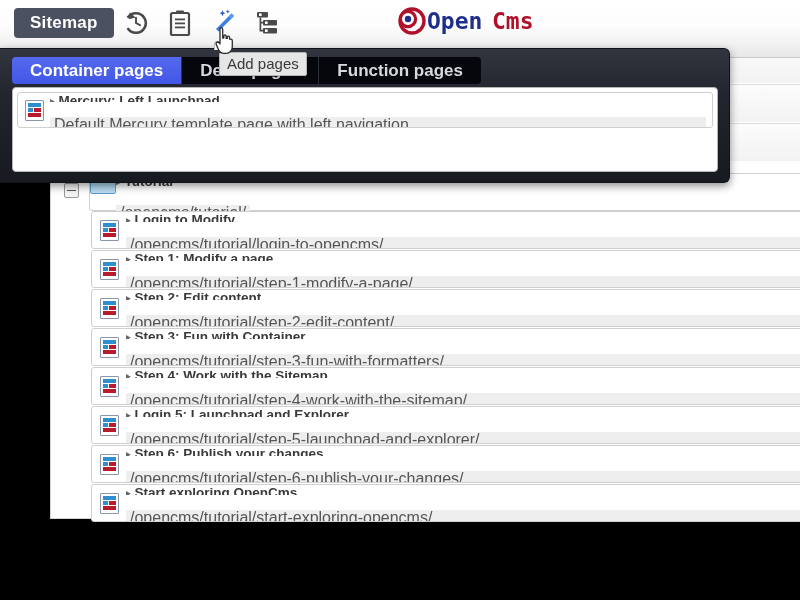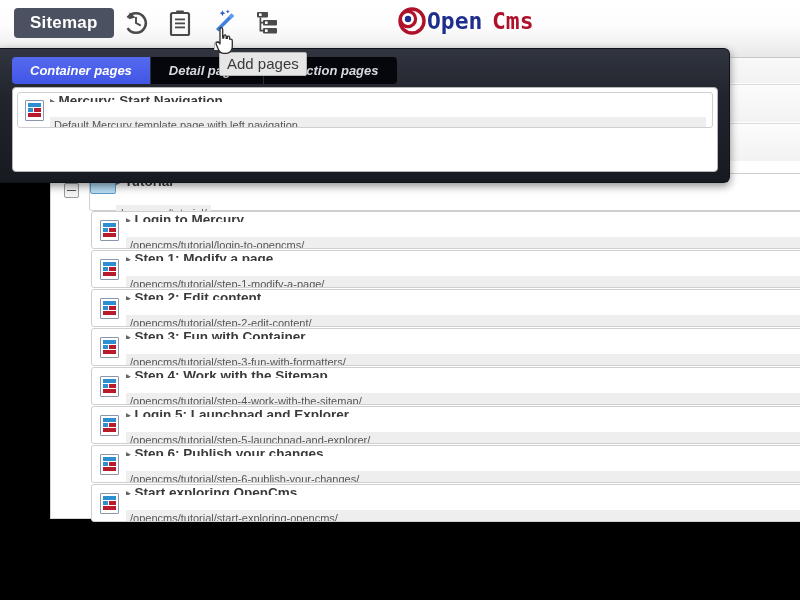--- a/index.html
+++ b/index.html
@@ -110,21 +110,21 @@
     overflow: hidden;
   }
   .ent-title .caret {
     display: inline-block;
     color: #666;
     font-size: 9px;
     margin-right: 4px;
     vertical-align: 1px;
   }
   .ent-sub {
-    font-size: 11px;
+    font-size: 16px;
     color: #555555;
     line-height: 14px;
     background: #eeeeee;
     padding: 1px 4px 1px 4px;
     margin-top: 15px;
     white-space: nowrap;
     overflow: hidden;
   }
 
   
@@ -215,28 +215,27 @@
     left: 12px; top: 8px;
     height: 27px;
     display: flex;
     align-items: stretch;
     border-radius: 4px;
     overflow: hidden;
   }
   .tab {
     display: flex; align-items: center; justify-content: center;
     padding: 0 18px;
-    font-size: 13px;
+    font-size: 17px;
     font-weight: bold;
     color: #d7d9de;
     background: #05070c;
     cursor: pointer;
     border-right: 1px solid #2c3039;
     white-space: nowrap;
-    font-style: italic;
   }
   .tab:last-child { border-right: none; }
   .tab.active {
     background: linear-gradient(to bottom,#5569ee,#4156e6);
     color: #ffffff;
   }
   #dialog-body {
     position: absolute;
     left: 12px; top: 38px;
     width: 706px; height: 85px;
@@ -311,21 +310,21 @@
               <div class="page-icon">
                 <div class="pi-bar-top"></div>
                 <div class="pi-mid">
                   <div class="l"></div>
                   <div class="r"></div>
                 </div>
                 <div class="pi-bar-bot"></div>
               </div>
             </div>
             <div class="ent-text">
-              <div class="ent-title"><span class="caret">▸</span><span>Login to Mercury</span></div>
+              <div class="ent-title"><span class="caret">▸</span><span>Login to Modify</span></div>
               <div class="ent-sub">/opencms/tutorial/login-to-opencms/</div>
             </div>
           </div>
           <div class="entry">
             <div class="ent-icon">
               <div class="page-icon">
                 <div class="pi-bar-top"></div>
                 <div class="pi-mid">
                   <div class="l"></div>
                   <div class="r"></div>
@@ -509,21 +508,21 @@
           <div class="page-icon">
             <div class="pi-bar-top"></div>
             <div class="pi-mid">
               <div class="l"></div>
               <div class="r"></div>
             </div>
             <div class="pi-bar-bot"></div>
           </div>
         </div>
         <div class="ent-text">
-          <div class="ent-title"><span class="caret">▸</span><span>Mercury: Start Navigation</span></div>
+          <div class="ent-title"><span class="caret">▸</span><span>Mercury: Left Launchpad</span></div>
           <div class="ent-sub">Default Mercury template page with left navigation</div>
         </div>
       </div>
     </div>
 </div>
 
 <div id="tooltip">Add pages</div>
 
 <div id="cursor">
   <svg width="24" height="30" viewBox="0 0 24 30">

